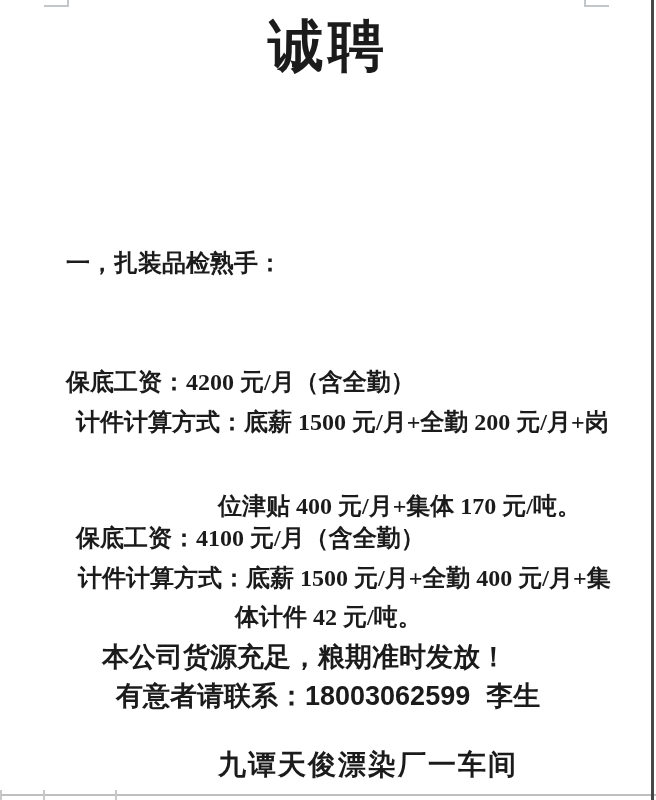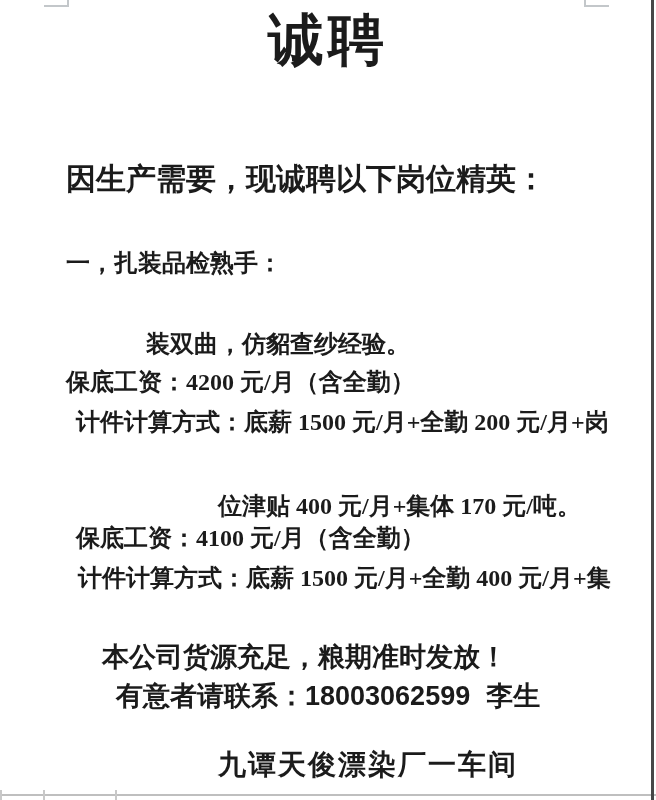--- a/index.html
+++ b/index.html
@@ -17,21 +17,21 @@
     color: #1b1b1b;
   }
   .line {
     position: absolute;
     white-space: nowrap;
     font-weight: bold;
     color: #1b1b1b;
     line-height: 1.1;
   }
   .doc-title {
-    top: 10px;
+    top: 16px;
     left: 0;
     width: 656px;
     text-align: center;
     font-size: 56px;
     letter-spacing: 4px;
   }
   .intro      { top: 162px; left: 66px;  font-size: 30px; }
   .body-line  { font-size: 24px; }
   .j1-head    { top: 250px; left: 66px; }
   .j1-req1    { top: 291px; left: 96px; }
@@ -90,30 +90,29 @@
 
 <div class="page">
 
   <div class="crop crop-tl-h"></div>
   <div class="crop crop-tl-v"></div>
   <div class="crop crop-tr-h"></div>
   <div class="crop crop-tr-v"></div>
 
   <div class="line doc-title">诚聘</div>
 
-  <div class="line intro">因生产需要，现诚聘以下岗位精英：</div>
 
   <div class="line body-line j1-head">一，扎装品检熟手：</div>
-  <div class="line body-line j1-req2">装双曲，仿貂查纱经验。</div>
   <div class="line body-line j1-salary">保底工资：4200 元/月（含全勤）</div>
   <div class="line body-line j1-piece1">计件计算方式：底薪 1500 元/月+全勤 200 元/月+岗</div>
   <div class="line body-line j1-piece2">位津贴 400 元/月+集体 170 元/吨。</div>
 
   <div class="line body-line j2-salary">保底工资：4100 元/月（含全勤）</div>
   <div class="line body-line j2-piece1">计件计算方式：底薪 1500 元/月+全勤 400 元/月+集</div>
+  <div class="line body-line j2-piece2">体计件 42 元/吨。</div>
 
   <div class="line promise">本公司货源充足，粮期准时发放！</div>
 
   <div class="line contact">
     <span>有意者请联系：</span><span class="phone">18003062599</span><span>李生</span>
   </div>
 
   <div class="line signature">九谭天俊漂染厂一车间</div>
 
   <div class="grid-hline"></div>

